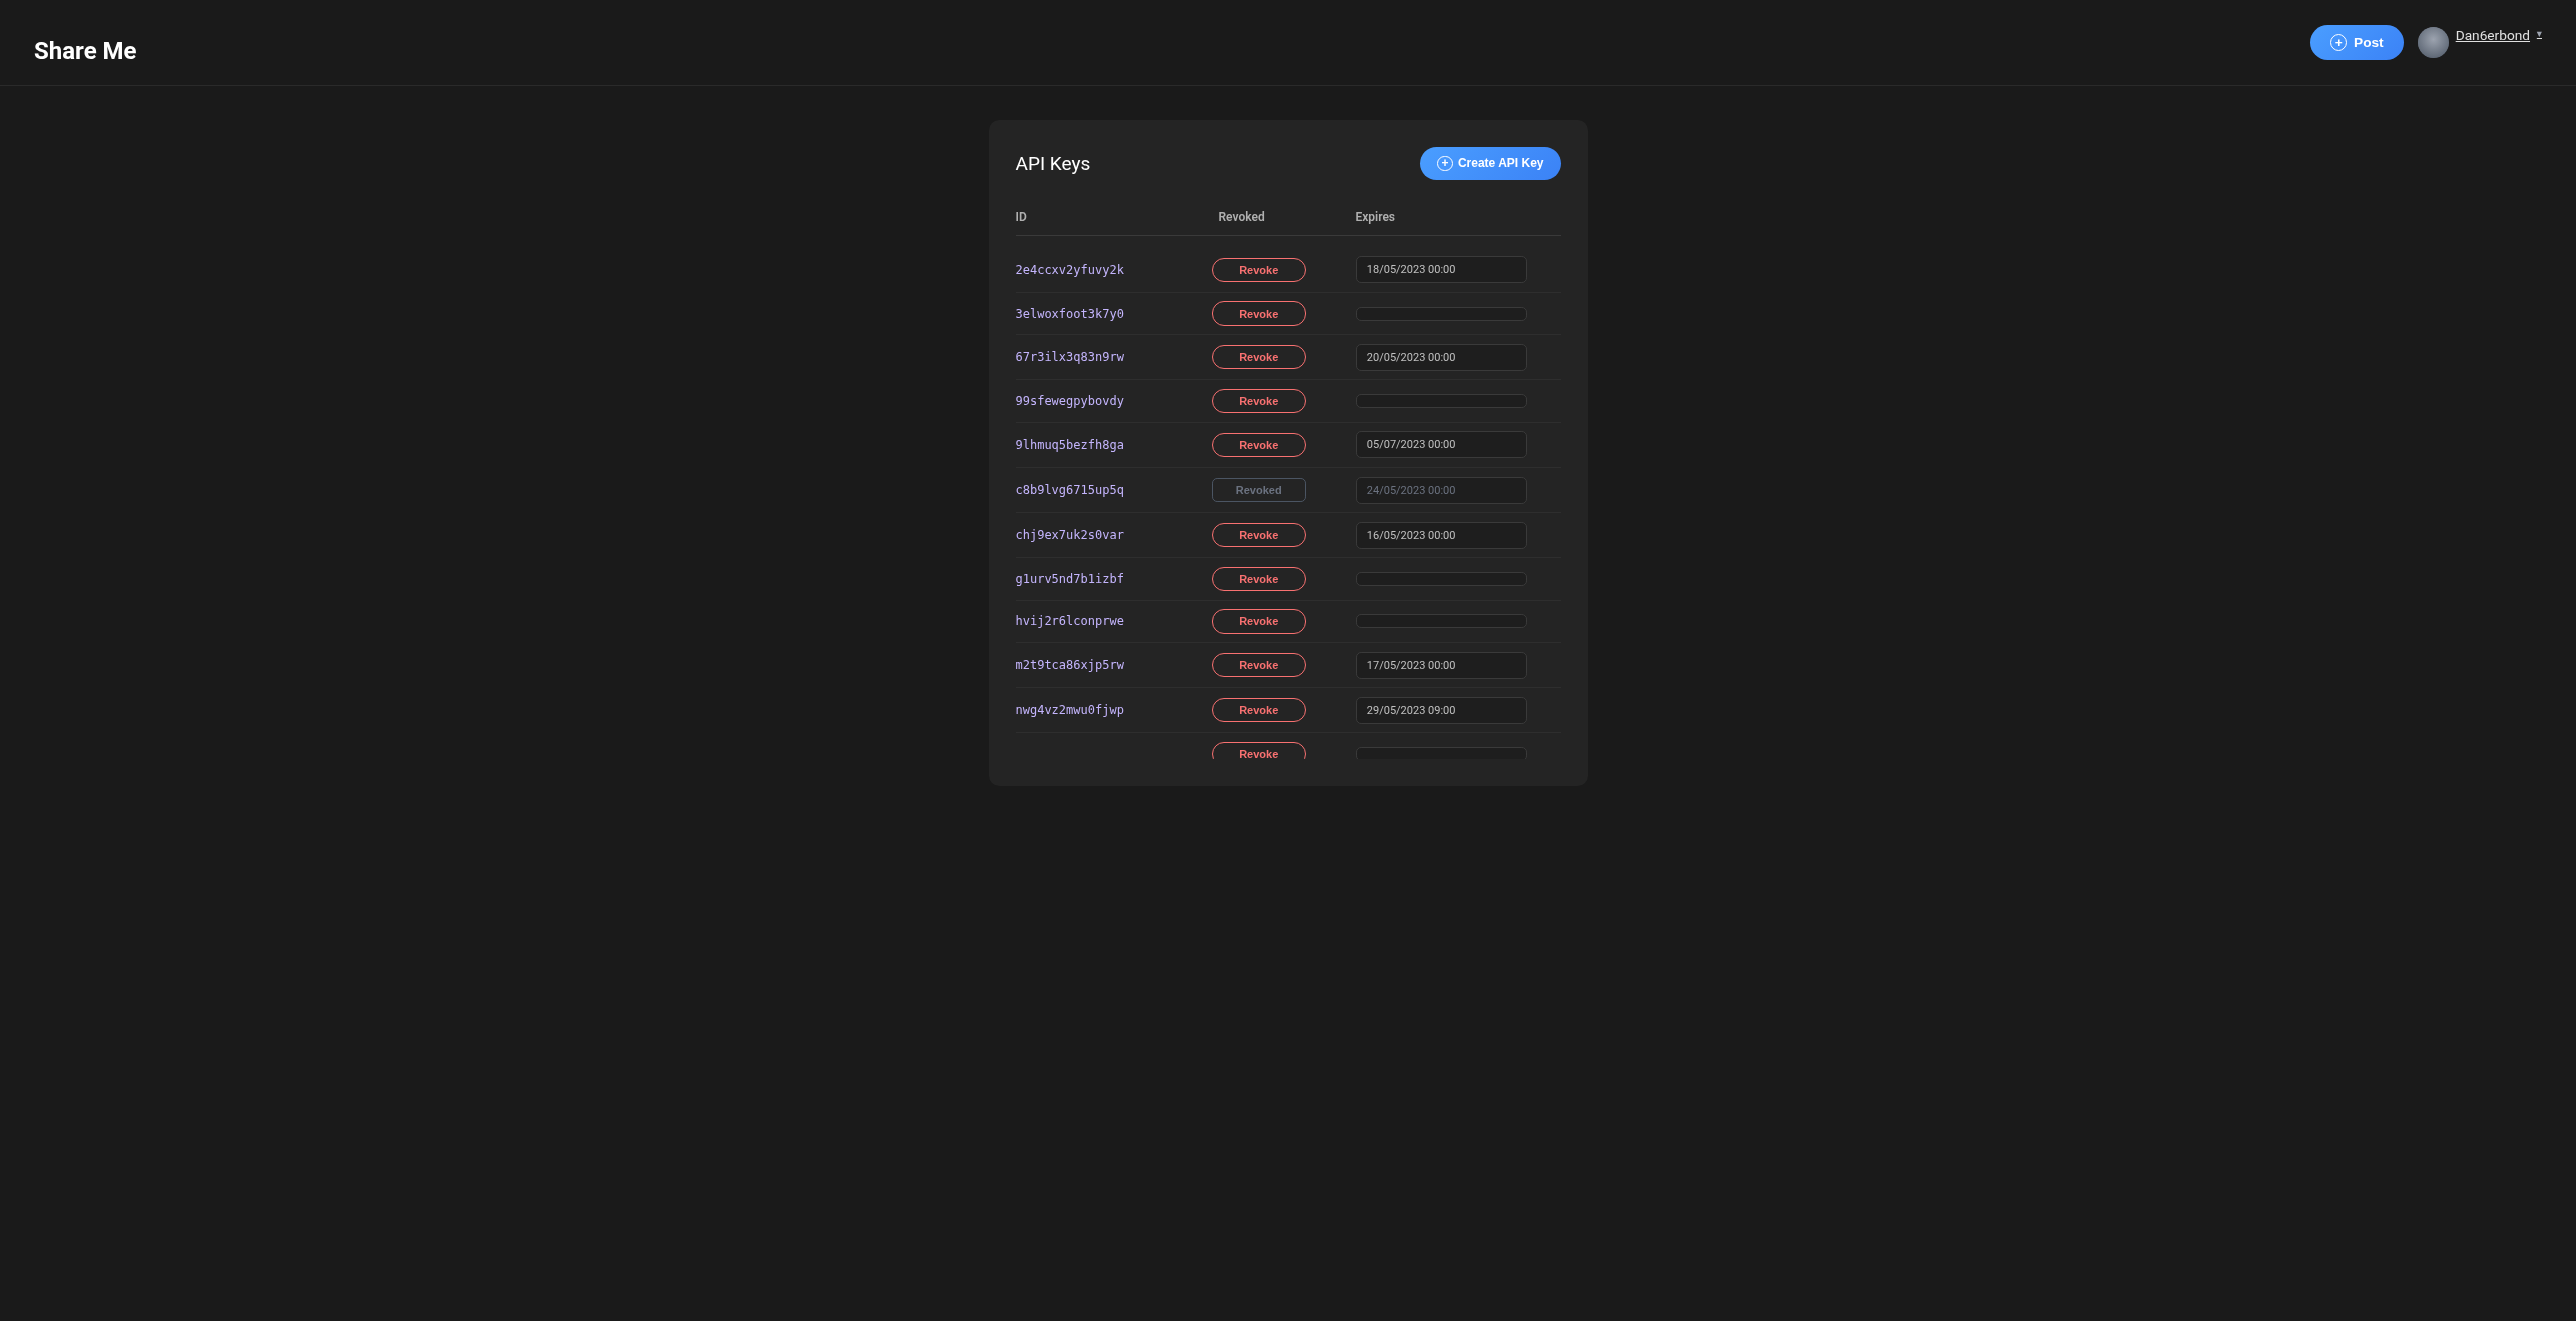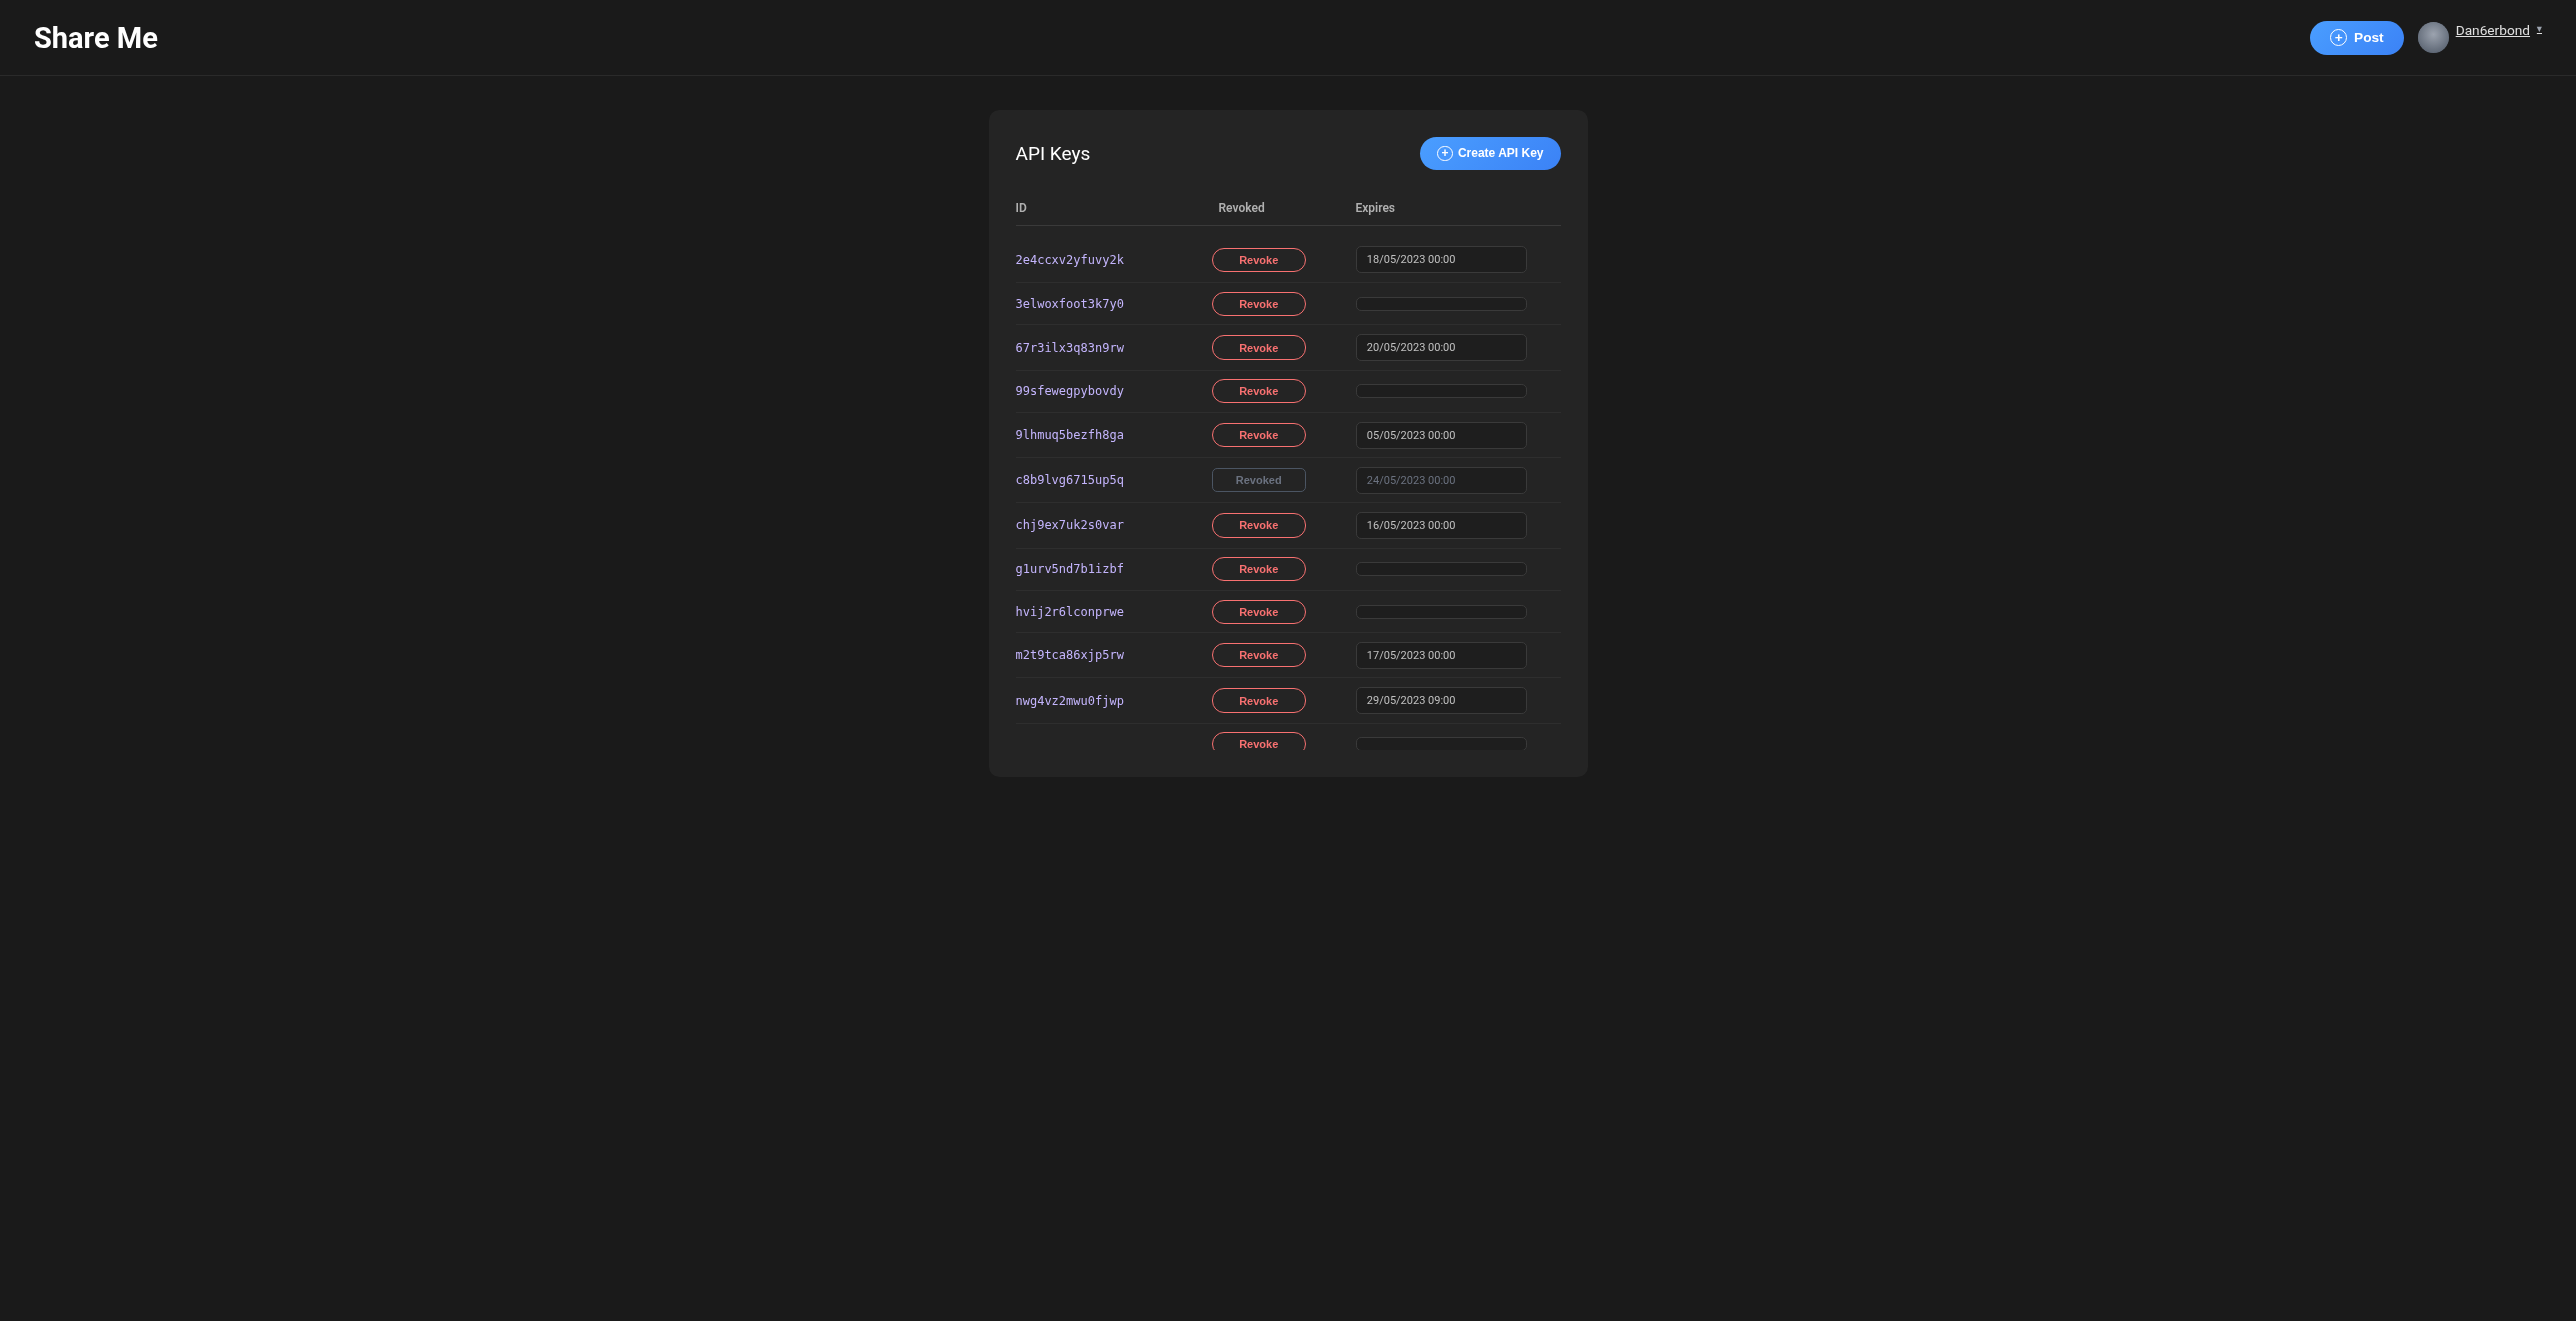--- a/index.html
+++ b/index.html
@@ -17,23 +17,24 @@
 
     .header {
       display: flex;
       align-items: center;
       justify-content: space-between;
       padding: 20.5px 34px;
       border-bottom: 0.9px solid #2a2a2a;
     }
 
     .app-title {
-      font-size: 29px;
+      font-size: 24px;
       font-weight: 700;
       color: #ffffff;
+      margin-top: 16px;
     }
 
     .header-right {
       display: flex;
       align-items: center;
       gap: 13.7px;
     }
 
     .post-button {
       background: linear-gradient(135deg, #4a9eff, #3b82f6);
@@ -277,21 +278,21 @@
       <div class="expires-field">20/05/2023 00:00</div>
     </div>
         <div class="table-row">
       <span class="key-id">99sfewegpybovdy</span>
       <button class="revoke-btn">Revoke</button>
       <div class="expires-field empty"></div>
     </div>
         <div class="table-row">
       <span class="key-id">9lhmuq5bezfh8ga</span>
       <button class="revoke-btn">Revoke</button>
-      <div class="expires-field">05/05/2023 00:00</div>
+      <div class="expires-field">05/07/2023 00:00</div>
     </div>
         <div class="table-row">
       <span class="key-id">c8b9lvg6715up5q</span>
       <button class="revoked-btn">Revoked</button>
       <div class="expires-field revoked-text">24/05/2023 00:00</div>
     </div>
         <div class="table-row">
       <span class="key-id">chj9ex7uk2s0var</span>
       <button class="revoke-btn">Revoke</button>
       <div class="expires-field">16/05/2023 00:00</div>

